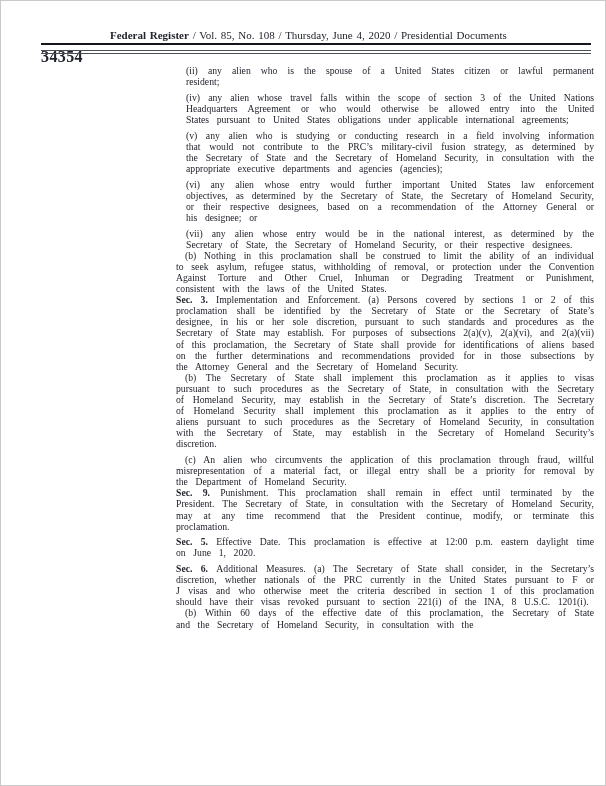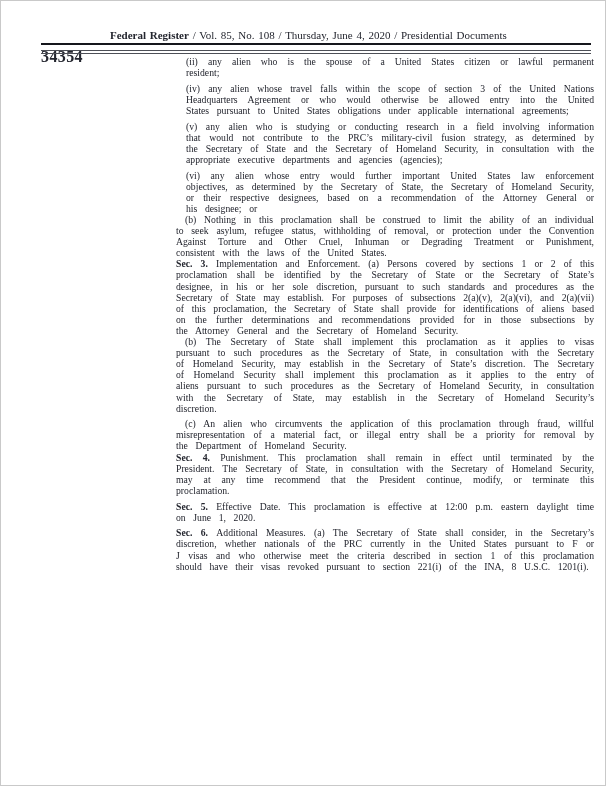--- a/index.html
+++ b/index.html
@@ -47,21 +47,21 @@
     top: 48.5px;
     width: 550px;
     height: 4.6px;
     border-top: 1.5px solid #4e5057;
     border-bottom: 1.5px solid #4e5057;
     box-sizing: border-box;
   }
   .body-text {
     position: absolute;
     left: 175px;
-    top: 55px;
+    top: 64px;
     width: 418px;
     font-size: 9.7px;
     line-height: 11.1px;
     text-align: justify;
     word-spacing: 5.2px;
   }
   .body-text p { margin: 0; padding: 0; }
   .body-text p.sub { margin-left: 10px; }
   .body-text p.gap { margin-top: 4.6px; }
   .body-text p.indent { text-indent: 9px; }
@@ -77,21 +77,23 @@
     <span class="journal"><span class="jname">Federal Register</span><span> / Vol. 85, No. 108 / Thursday, June 4, 2020 / Presidential Documents</span></span>
     <div class="rule-thick" style="background: rgb(21, 22, 28);"></div>
     <div class="rule-double"></div>
   </header>
 
   <main class="body-text">
       <p class="sub"><span>(ii) any alien who is the spouse of a United States citizen or lawful permanent resident;</span></p>
       <p class="sub gap"><span>(iv) any alien whose travel falls within the scope of section 3 of the United Nations Headquarters Agreement or who would otherwise be allowed entry into the United States pursuant to United States obligations under applicable international agreements;</span></p>
       <p class="sub gap"><span>(v) any alien who is studying or conducting research in a field involving information that would not contribute to the PRC’s military-civil fusion strategy, as determined by the Secretary of State and the Secretary of Homeland Security, in consultation with the appropriate executive departments and agencies (agencies);</span></p>
       <p class="sub gap"><span>(vi) any alien whose entry would further important United States law enforcement objectives, as determined by the Secretary of State, the Secretary of Homeland Security, or their respective designees, based on a recommendation of the Attorney General or his designee; or</span></p>
+      <p class="sub gap"><span>(vii) any alien whose entry would be in the national interest, as determined by the Secretary of State, the Secretary of Homeland Security, or their respective designees.</span></p>
       <p class="indent"><span>(b) Nothing in this proclamation shall be construed to limit the ability of an individual to seek asylum, refugee status, withholding of removal, or protection under the Convention Against Torture and Other Cruel, Inhuman or Degrading Treatment or Punishment, consistent with the laws of the United States.</span></p>
       <p><span class="run-bold">Sec. 3. </span><span class="run-italic">Implementation and Enforcement. </span><span>(a) Persons covered by sections 1 or 2 of this proclamation shall be identified by the Secretary of State or the Secretary of State’s designee, in his or her sole discretion, pursuant to such standards and procedures as the Secretary of State may establish. For purposes of subsections 2(a)(v), 2(a)(vi), and 2(a)(vii) of this proclamation, the Secretary of State shall provide for identifications of aliens based on the further determinations and recommendations provided for in those subsections by the Attorney General and the Secretary of Homeland Security.</span></p>
       <p class="indent"><span>(b) The Secretary of State shall implement this proclamation as it applies to visas pursuant to such procedures as the Secretary of State, in consultation with the Secretary of Homeland Security, may establish in the Secretary of State’s discretion. The Secretary of Homeland Security shall implement this proclamation as it applies to the entry of aliens pursuant to such procedures as the Secretary of Homeland Security, in consultation with the Secretary of State, may establish in the Secretary of Homeland Security’s discretion.</span></p>
       <p class="indent gap"><span>(c) An alien who circumvents the application of this proclamation through fraud, willful misrepresentation of a material fact, or illegal entry shall be a priority for removal by the Department of Homeland Security.</span></p>
-      <p><span class="run-bold">Sec. 4. </span><span class="run-italic">Punishment. </span><span>This proclamation shall remain in effect until terminated by the President. The Secretary of State, in consultation with the Secretary of Homeland Security, may at any time recommend that the President continue, modify, or terminate this proclamation.</span></p>
+      <p><span class="run-bold">Sec. 9. </span><span class="run-italic">Punishment. </span><span>This proclamation shall remain in effect until terminated by the President. The Secretary of State, in consultation with the Secretary of Homeland Security, may at any time recommend that the President continue, modify, or terminate this proclamation.</span></p>
       <p class="gap"><span class="run-bold">Sec. 5. </span><span class="run-italic">Effective Date. </span><span>This proclamation is effective at 12:00 p.m. eastern daylight time on June 1, 2020.</span></p>
       <p class="gap"><span class="run-bold">Sec. 6. </span><span class="run-italic">Additional Measures. </span><span>(a) The Secretary of State shall consider, in the Secretary’s discretion, whether nationals of the PRC currently in the United States pursuant to F or J visas and who otherwise meet the criteria described in section 1 of this proclamation should have their visas revoked pursuant to section 221(i) of the INA, 8 U.S.C. 1201(i).</span></p>
+      <p class="indent"><span>(b) Within 60 days of the effective date of this proclamation, the Secretary of State and the Secretary of Homeland Security, in consultation with the</span></p>
     </main>
 </div>
 
 </body></html>

